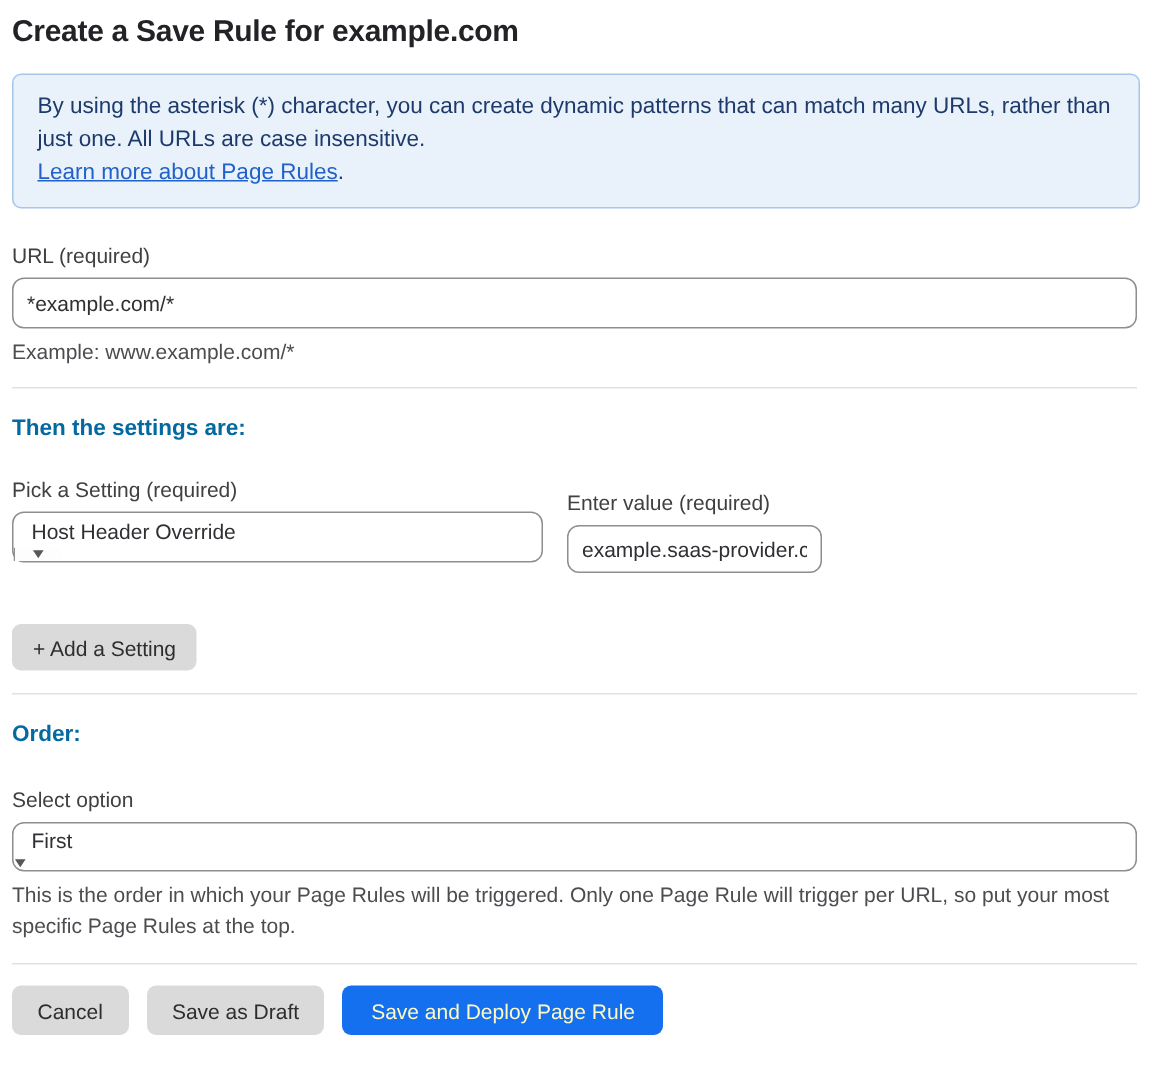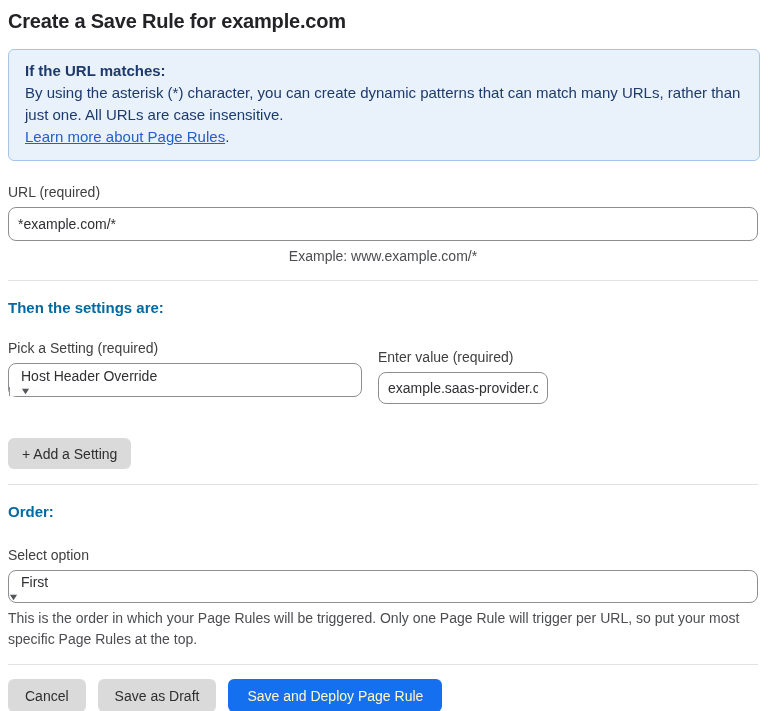--- a/index.html
+++ b/index.html
@@ -54,21 +54,20 @@
     font-size: 14px;
     color: #303034;
     background: #ffffff;
     outline: none;
   }
   .hint {
     margin-top: 7px;
     font-size: 14px;
     color: #4c4d51;
     line-height: 17px;
-    text-align: center;
   }
 
   hr.divider {
     border: none;
     border-top: 1px solid #e2e2e2;
     margin: 15px 0 0 0;
   }
 
   .section-heading {
     margin-top: 18px;
@@ -156,21 +155,20 @@
 </style>
 </head>
 <body>
 
 <div class="container">
   <div class="inner">
 
     <h1 class="page-title">Create a Save Rule for example.com</h1>
 
     <div class="info-box">
-      <div class="info-heading">If the URL matches:</div>
       <div class="info-body">By using the asterisk (*) character, you can create dynamic patterns that can match many URLs, rather than just one. All URLs are case insensitive.</div>
       <div>
         <a class="info-link" href="#">Learn more about Page Rules</a><span class="info-link-suffix">.</span>
       </div>
     </div>
 
     <div class="field-label">URL (required)</div>
     <input class="text-input" type="text" value="*example.com/*" style="">
     <div class="hint">Example: www.example.com/*</div>
 

